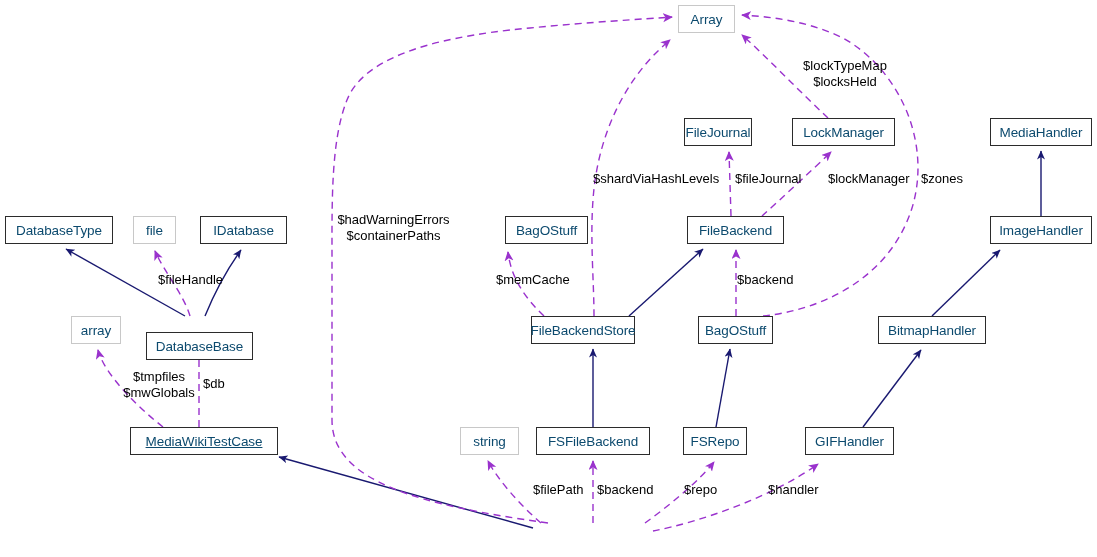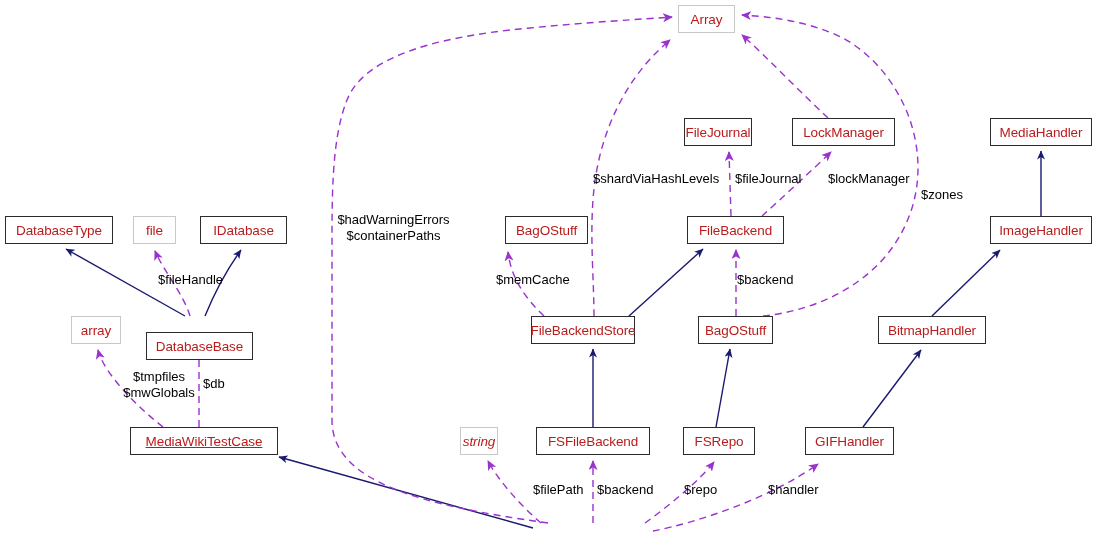--- a/index.html
+++ b/index.html
@@ -23,21 +23,21 @@
     height: 557px;
   }
   .node-box {
     position: absolute;
     box-sizing: border-box;
     display: flex;
     align-items: center;
     justify-content: center;
     height: 28px;
     font-size: 13.5px;
-    color: #b91c1c;
+    color: #0c4a6e;
     background: #ffffff;
     border: 1.5px solid #2b2b2b;
     white-space: nowrap;
     letter-spacing: -0.1px;
   }
   .node-box.light {
     border: 1px solid #c8c8c8;
   }
   .node-box.current {
     background: #bfbfbf;
@@ -126,43 +126,47 @@
   <div class="node-box" style="left:146px; top:316px; width:107px;margin-top:16px;">DatabaseBase</div>
 
   <div class="node-box" style="left:531px; top:316px; width:104px;">FileBackendStore</div>
 
   <div class="node-box" style="left:698px; top:316px; width:75px;">BagOStuff</div>
 
   <div class="node-box" style="left:878px; top:316px; width:108px;">BitmapHandler</div>
 
   <div class="node-box" style="left:130px; top:427px; width:148px;text-decoration:underline;">MediaWikiTestCase</div>
 
-  <div class="node-box light" style="left:460px; top:427px; width:38px;font-style:italic;">string</div>
+  <div class="node-box light" style="left:460px; top:427px; width:59px;">string</div>
 
   <div class="node-box" style="left:536px; top:427px; width:114px;">FSFileBackend</div>
 
-  <div class="node-box" style="left:683px; top:427px; width:72px;">FSRepo</div>
+  <div class="node-box" style="left:683px; top:427px; width:64px;">FSRepo</div>
 
   <div class="node-box" style="left:805px; top:427px; width:89px;">GIFHandler</div>
 
 
+  <div class="edge-label two-line" style="left:795px; top:58px; width:100px;">
+    <div>$lockTypeMap</div>
+    <div>$locksHeld</div>
+  </div>
 
   <div class="edge-label" style="left:593px; top:171px;">
     <div>$shardViaHashLevels</div>
   </div>
 
   <div class="edge-label" style="left:735px; top:171px;">
     <div>$fileJournal</div>
   </div>
 
   <div class="edge-label" style="left:828px; top:171px;">
     <div>$lockManager</div>
   </div>
 
-  <div class="edge-label" style="left:921px; top:171px;margin-top:16px;">
+  <div class="edge-label" style="left:921px; top:171px;">
     <div>$zones</div>
   </div>
 
   <div class="edge-label two-line" style="left:335px; top:212px; width:117px;">
     <div>$hadWarningErrors</div>
     <div>$containerPaths</div>
   </div>
 
   <div class="edge-label" style="left:158px; top:272px;">
     <div>$fileHandle</div>

